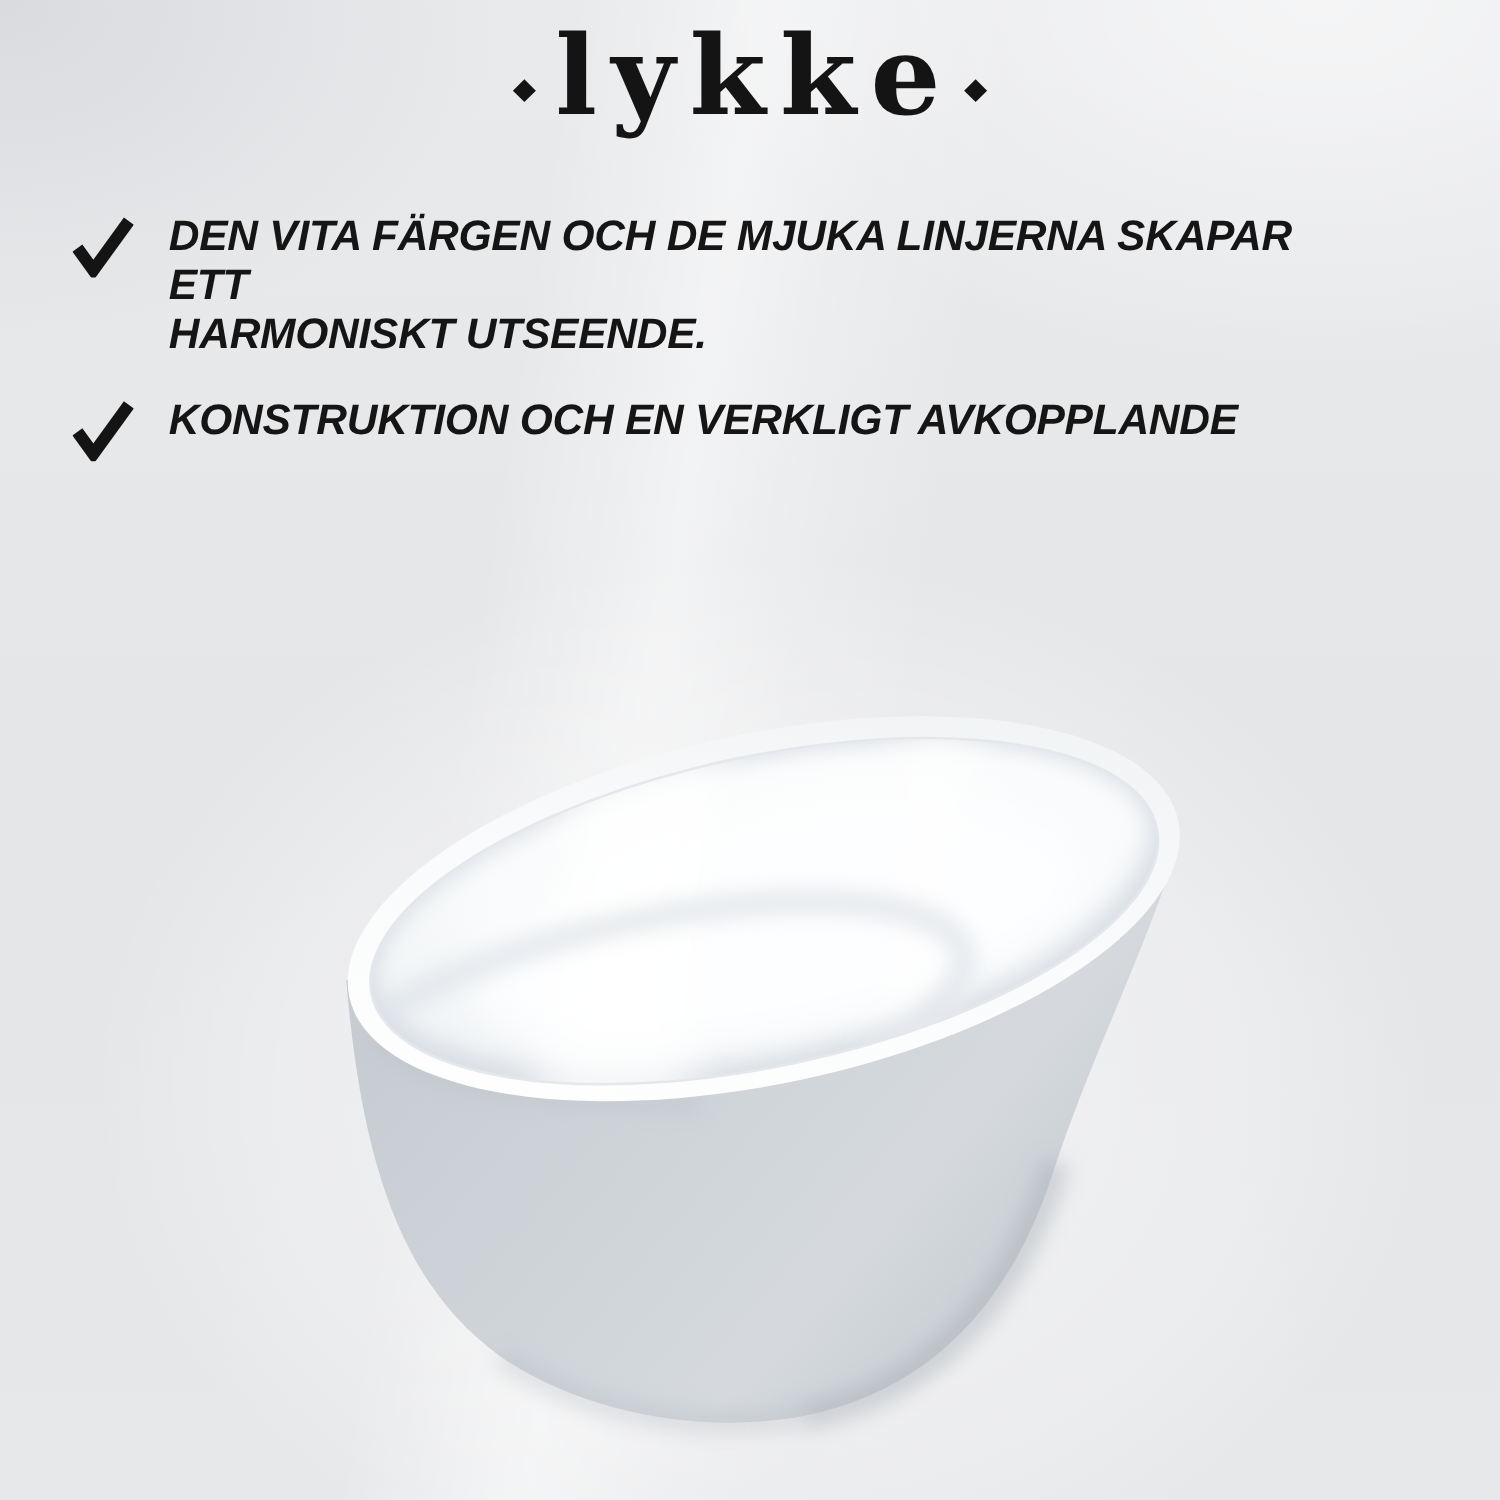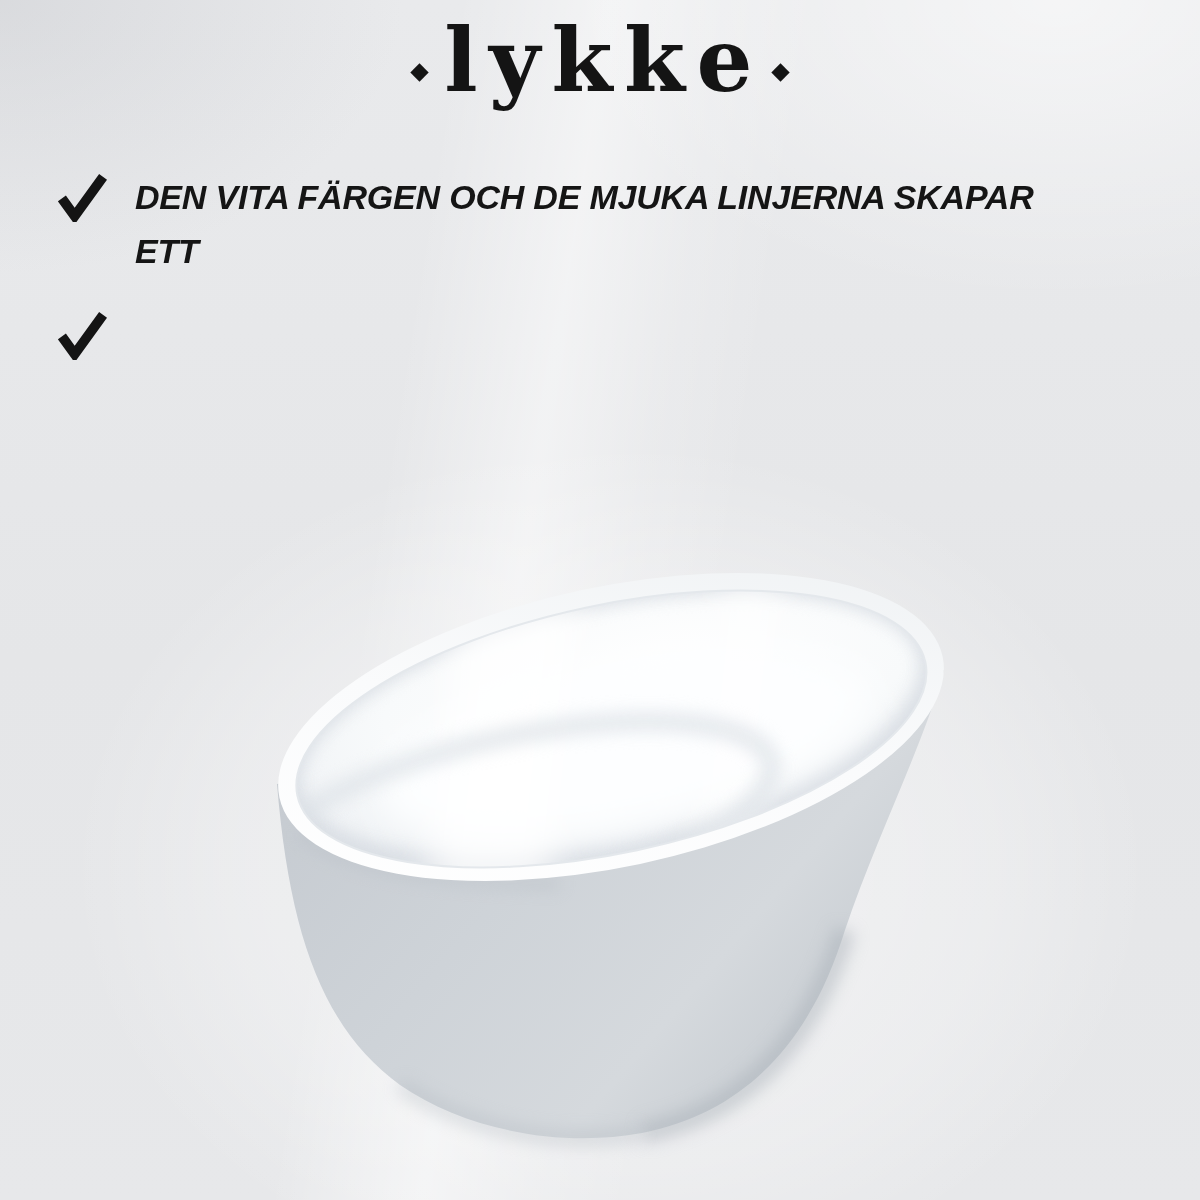--- a/index.html
+++ b/index.html
@@ -33,21 +33,21 @@
   .diamond.right{margin-left:10px;}
 
   
   .features{
     position:absolute;left:58px;top:170px;width:1040px;
     list-style:none;margin:0;padding:0;
   }
   .feature{position:relative;padding-left:77px;margin-bottom:30px;}
   .check{position:absolute;left:0;top:3px;width:49px;height:49px;}
   .feature-text{
-    margin:0;font-size:34px;line-height:54px;font-weight:bold;font-style:italic;
+    margin:0;font-size:34px;line-height:39px;font-weight:bold;font-style:italic;
     letter-spacing:-0.2px;color:#151515;text-transform:uppercase;
   }
   .feature-text .line{display:block;}
 
   
   .tub-svg{position:absolute;left:0;top:0;width:1200px;height:1200px;}
 </style>
 </head>
 <body>
 
@@ -121,26 +121,28 @@
   </header>
 
   <ul class="features">
 
     <li class="feature">
       <svg class="check" viewBox="0 0 50 50" aria-hidden="true">
         <path d="M4 26 L17 44 L46 4" fill="none" stroke="#141414" stroke-width="10" stroke-linecap="butt" stroke-linejoin="miter"></path>
       </svg>
       <p class="feature-text">
         <span class="line">DEN VITA FÄRGEN OCH DE MJUKA LINJERNA SKAPAR ETT</span>
+        <span class="line">HARMONISKT UTSEENDE.</span>
       </p>
     </li>
 
 
     <li class="feature">
       <svg class="check" viewBox="0 0 50 50" aria-hidden="true">
         <path d="M4 26 L17 44 L46 4" fill="none" stroke="#141414" stroke-width="10" stroke-linecap="butt" stroke-linejoin="miter"></path>
       </svg>
       <p class="feature-text">
+        <span class="line">KONSTRUKTION OCH EN VERKLIGT AVKOPPLANDE</span>
       </p>
     </li>
 
   </ul>
 </div>
 
 </body></html>

